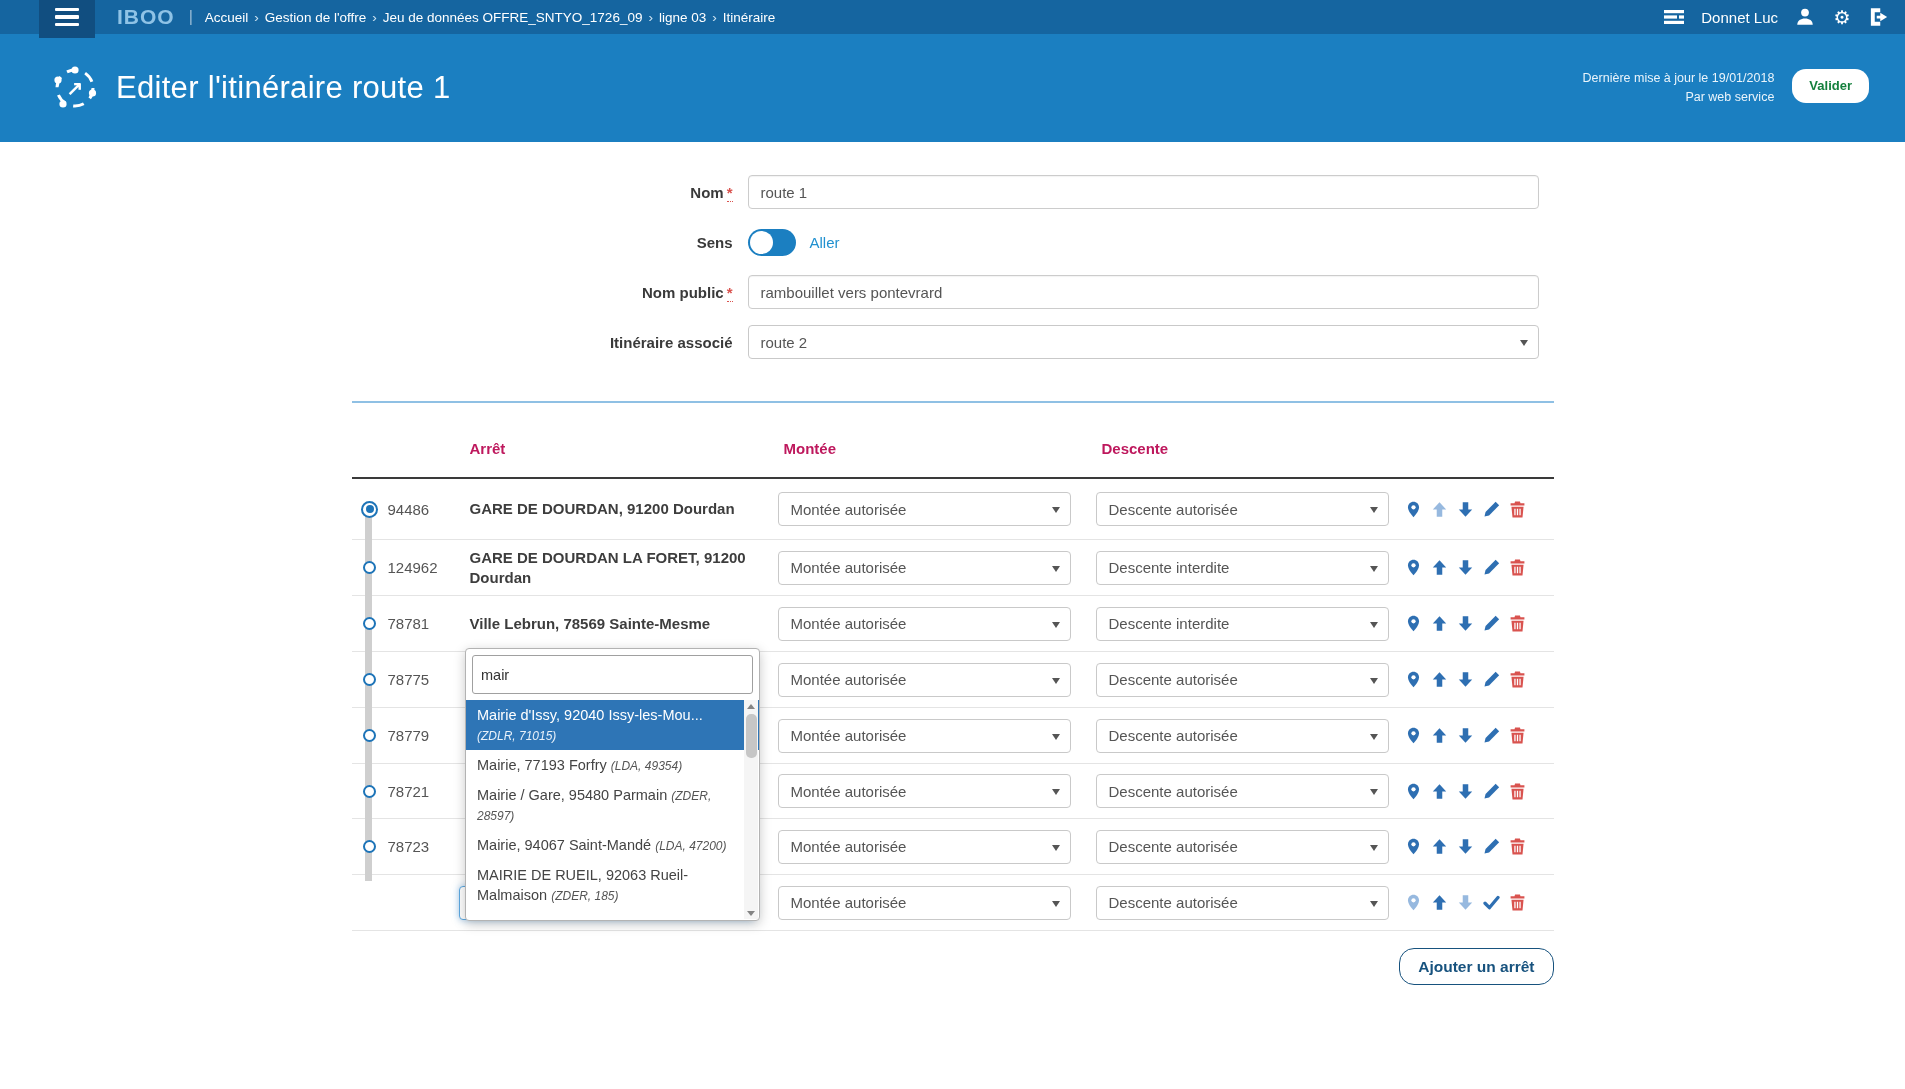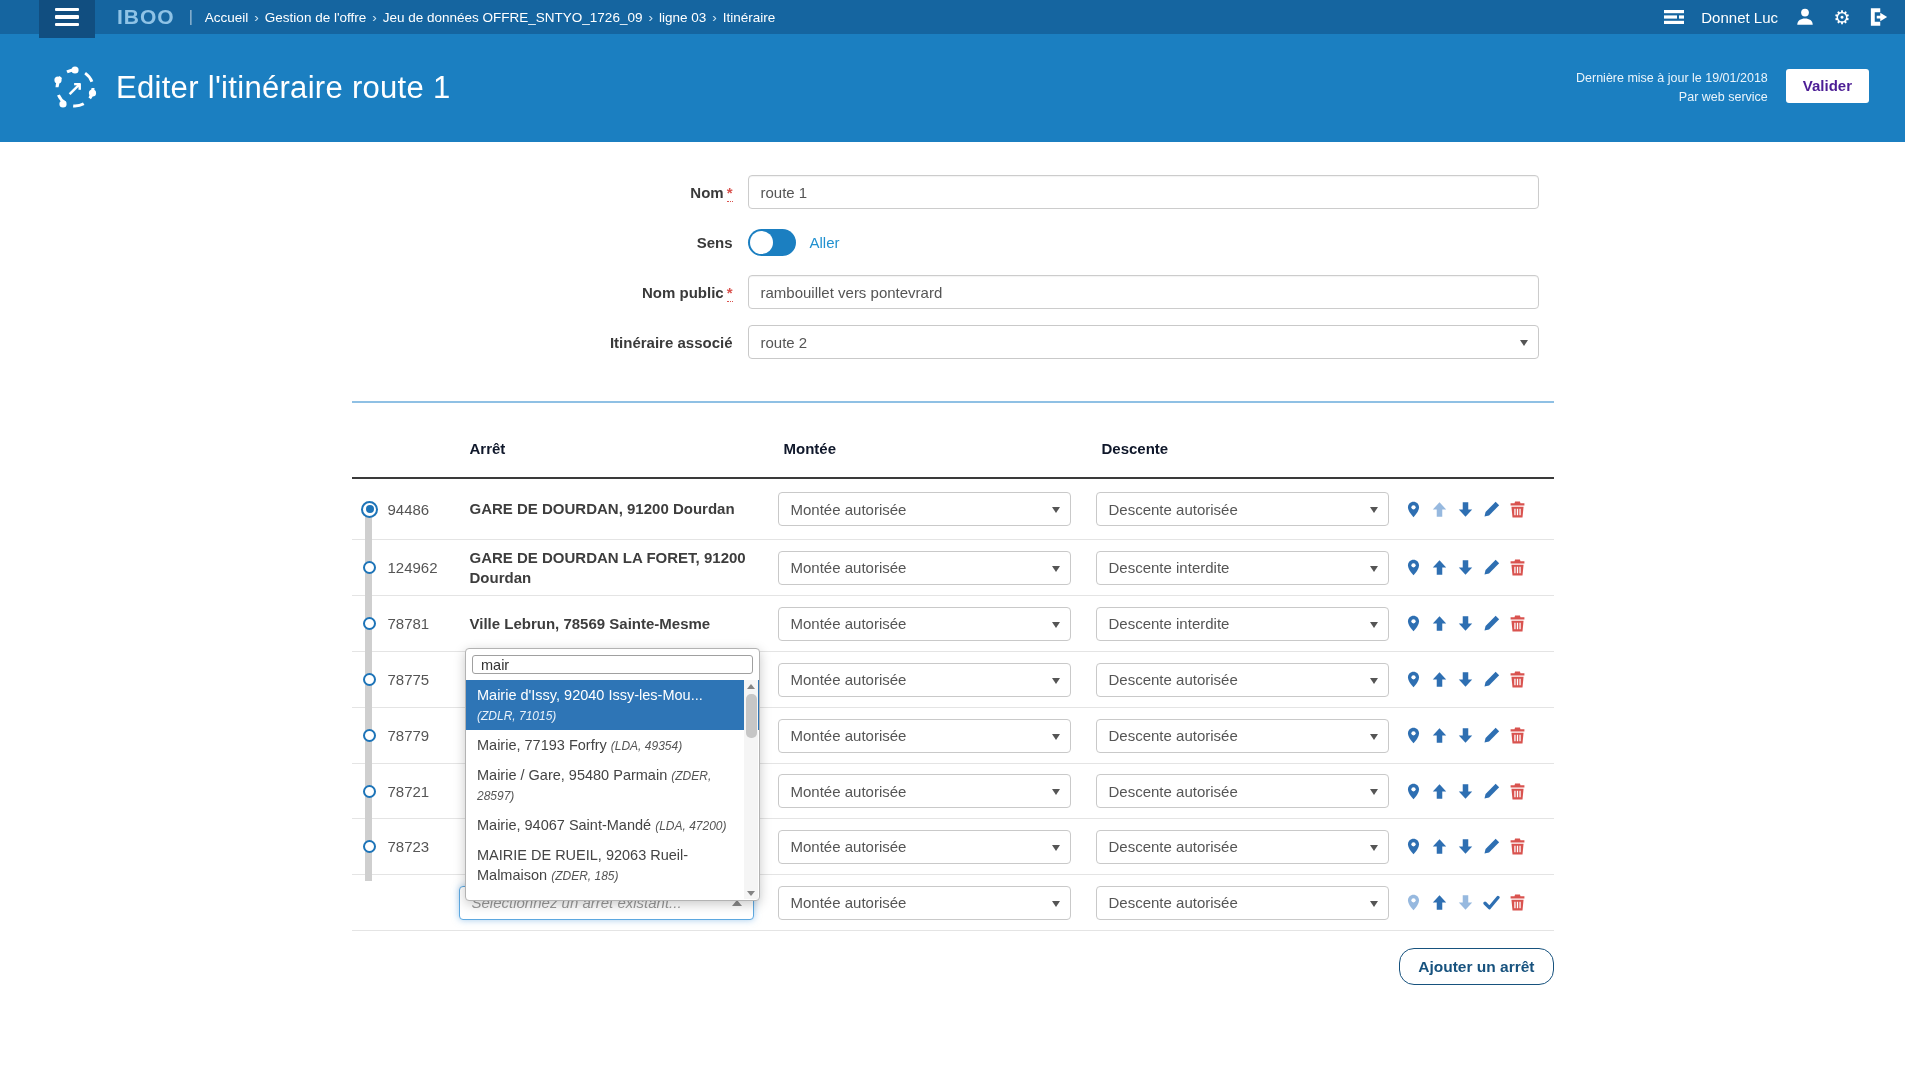--- a/index.html
+++ b/index.html
@@ -24,22 +24,22 @@
 
   
   .pagehead { height:108px; background:#1b7fc1; display:flex; align-items:center;
     padding:0 36px 0 50px; color:#fff; }
   .route-icon { position:relative; width:50px; height:50px; margin-right:16px; }
   .route-icon .arr { position:absolute; left:0; top:0; width:50px; height:50px; display:flex;
     align-items:center; justify-content:center; font-size:20px; font-weight:bold; color:#fff; }
   .page-title { font-size:31px; font-weight:300; letter-spacing:.3px; }
   .head-right { margin-left:auto; display:flex; gap:18px; }
   .update-info { text-align:right; font-size:12.5px; line-height:1.55; color:#eaf4fb; }
-  .validate-btn { height:34px; padding:0 17px; background:#fff; color:#4c1d95; border:none;
-    border-radius:3px; font-size:15px; font-weight:bold; cursor:pointer; }
+  .validate-btn { height:34px; padding:0 17px; background:#fff; color:#15803d; border:none;
+    border-radius:14px; font-size:13px; font-weight:bold; cursor:pointer; }
 
   
   .content { width:1202px; margin:0 auto; padding-top:33px; }
   .f-row { display:flex; align-items:center; height:34px; margin-bottom:16px; }
   .f-label { width:396px; text-align:right; font-size:15px; font-weight:bold; color:#3a3a3a; padding-right:15px; }
   .req { color:#d9534f; border-bottom:1px dotted #d9534f; margin-left:3px; font-weight:bold; }
   .f-field { width:791px; }
   .text-input { width:100%; height:34px; border:1px solid #ccc; border-radius:4px; padding:0 12px;
     font-size:15px; color:#555; font-family:inherit; box-shadow:inset 0 1px 1px rgba(0,0,0,.05); }
   .toggle-wrap { display:flex; align-items:center; }
@@ -53,21 +53,21 @@
   .caret-up { position:absolute; right:11px; top:50%; margin-top:-3px; width:0; height:0;
     border-left:5px solid transparent; border-right:5px solid transparent; border-bottom:6px solid #8a8a8a; }
 
   .divider { height:2px; background:#8fc0e4; margin-top:42px; }
 
   
   .table-wrap { position:relative; }
   .timeline-bar { position:absolute; left:13px; top:106px; width:7px; height:372px; background:#cfcfcf; z-index:1; }
   .grid-row { display:grid; grid-template-columns:36px 70px 306px 14px 293px 25px 293px 1fr; align-items:center; }
   .thead { padding-top:37px; height:76px; border-bottom:2px solid #3a3a3a; align-items:start; }
-  .thead > div { font-size:15px; font-weight:bold; color:#0f172a; }
+  .thead > div { font-size:15px; font-weight:bold; color:#be185d; }
   .h-arret { grid-column:3; padding-left:12px; }
   .h-montee { grid-column:5; padding-left:6px; }
   .h-descente { grid-column:7; padding-left:6px; }
 
   .stop-row { border-bottom:1px solid #e4e4e4; position:relative; }
   .cell-marker { grid-column:1; display:flex; justify-content:center; position:relative; z-index:2; }
   .marker-dot { width:13px; height:13px; border:2.5px solid #1d74b8; border-radius:50%; background:#fff; }
   .marker-sel { width:17px; height:17px; border:2px solid #1d74b8; border-radius:50%; background:#fff;
     display:flex; align-items:center; justify-content:center; }
   .marker-sel i { width:8px; height:8px; background:#1d74b8; border-radius:50%; }
@@ -87,21 +87,21 @@
   .add-sel .ph { font-size:15px; font-style:italic; color:#9a9a9a; }
 
   .btn-row { margin-top:17px; text-align:right; }
   .add-stop-btn { height:37px; padding:0 18px; background:#fff; border:1px solid #17527e; border-radius:15px;
     color:#17527e; font-size:15.5px; font-weight:bold; cursor:pointer; font-family:inherit; }
 
   
   .ac-panel { position:absolute; left:465px; top:648px; width:295px; background:#fff;
     border:1px solid #b3b3b3; border-radius:4px; box-shadow:0 3px 12px rgba(0,0,0,.22); z-index:50; }
   .ac-search { padding:6px 6px 5px; }
-  .ac-search input { width:100%; height:19px; border:1px solid #a0a0a0; border-radius:3px;
+  .ac-search input { width:100%; height:39px; border:1px solid #a0a0a0; border-radius:3px;
     padding:0 8px; font-size:14.5px; color:#333; font-family:inherit; }
   .ac-list { position:relative; padding:1px 0 10px; }
   .ac-item { padding:5px 20px 5px 11px; font-size:14.5px; color:#444; line-height:1.38; cursor:pointer; }
   .ac-item .ac-code { font-style:italic; font-size:12px; color:#555; }
   .ac-item.hl { background:#2e75b6; color:#fff; }
   .ac-item.hl .ac-code { color:#e8f1fa; }
   .ac-scrollbar { position:absolute; right:1px; top:1px; bottom:1px; width:14px; background:#f5f5f5; }
   .ac-scroll-up, .ac-scroll-down { position:absolute; left:0; width:14px; height:12px; display:flex;
     align-items:center; justify-content:center; }
   .ac-scroll-up { top:0; } .ac-scroll-down { bottom:0; }

